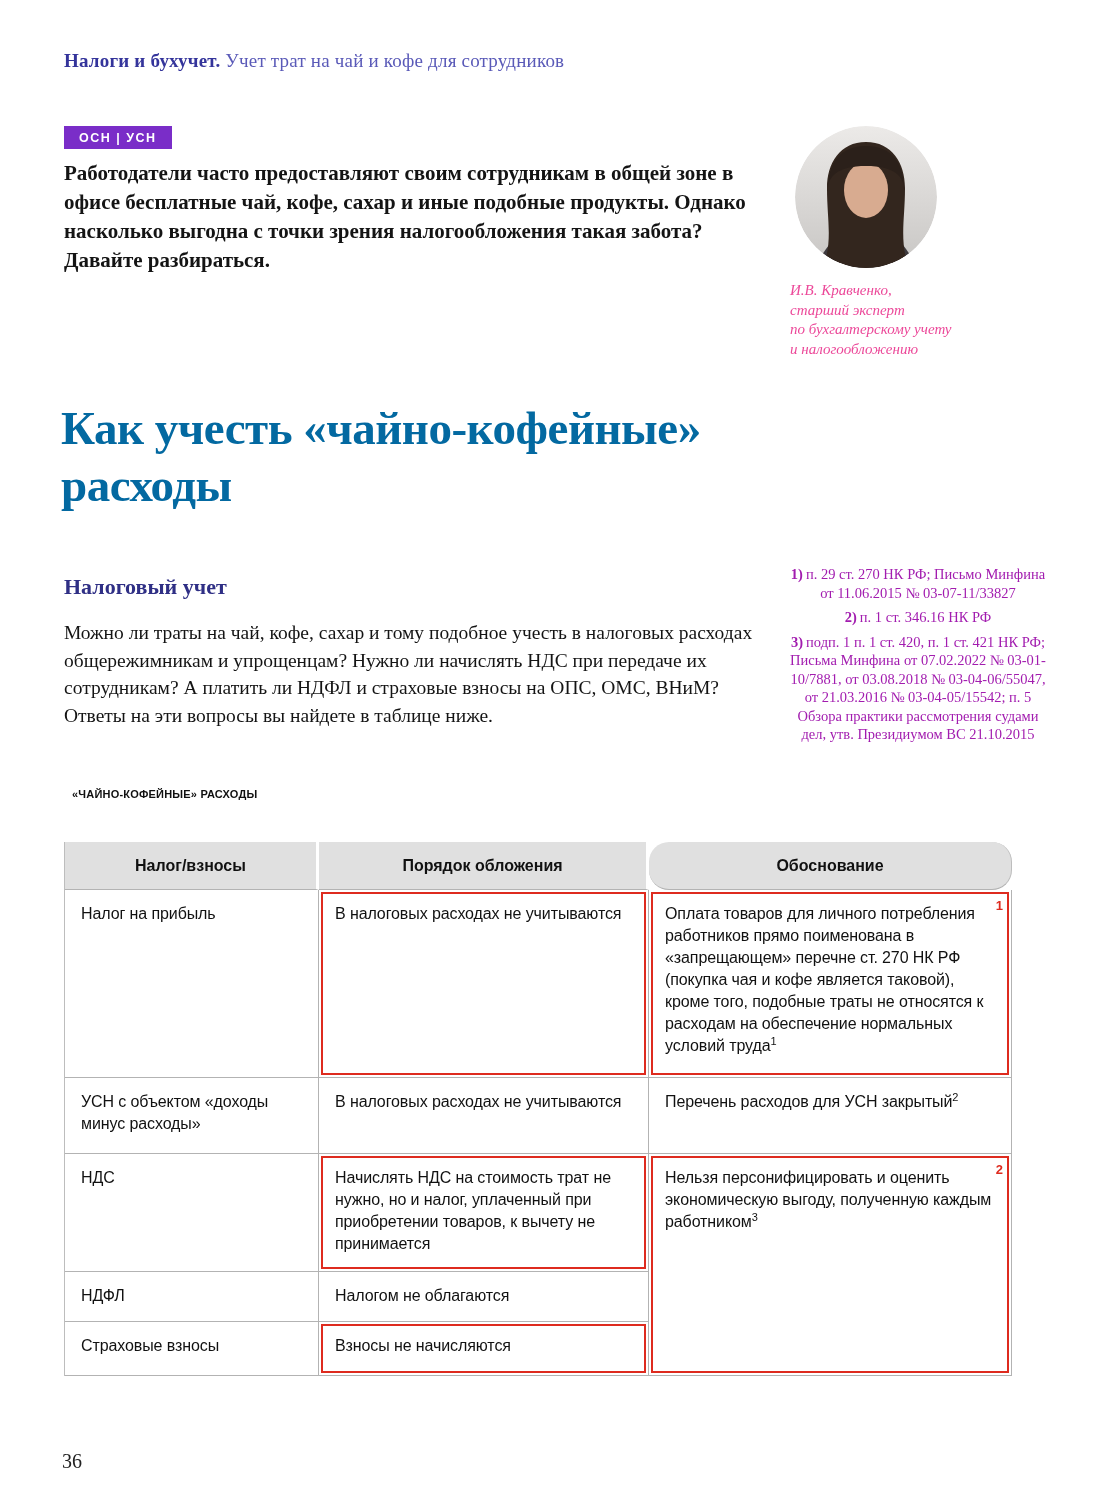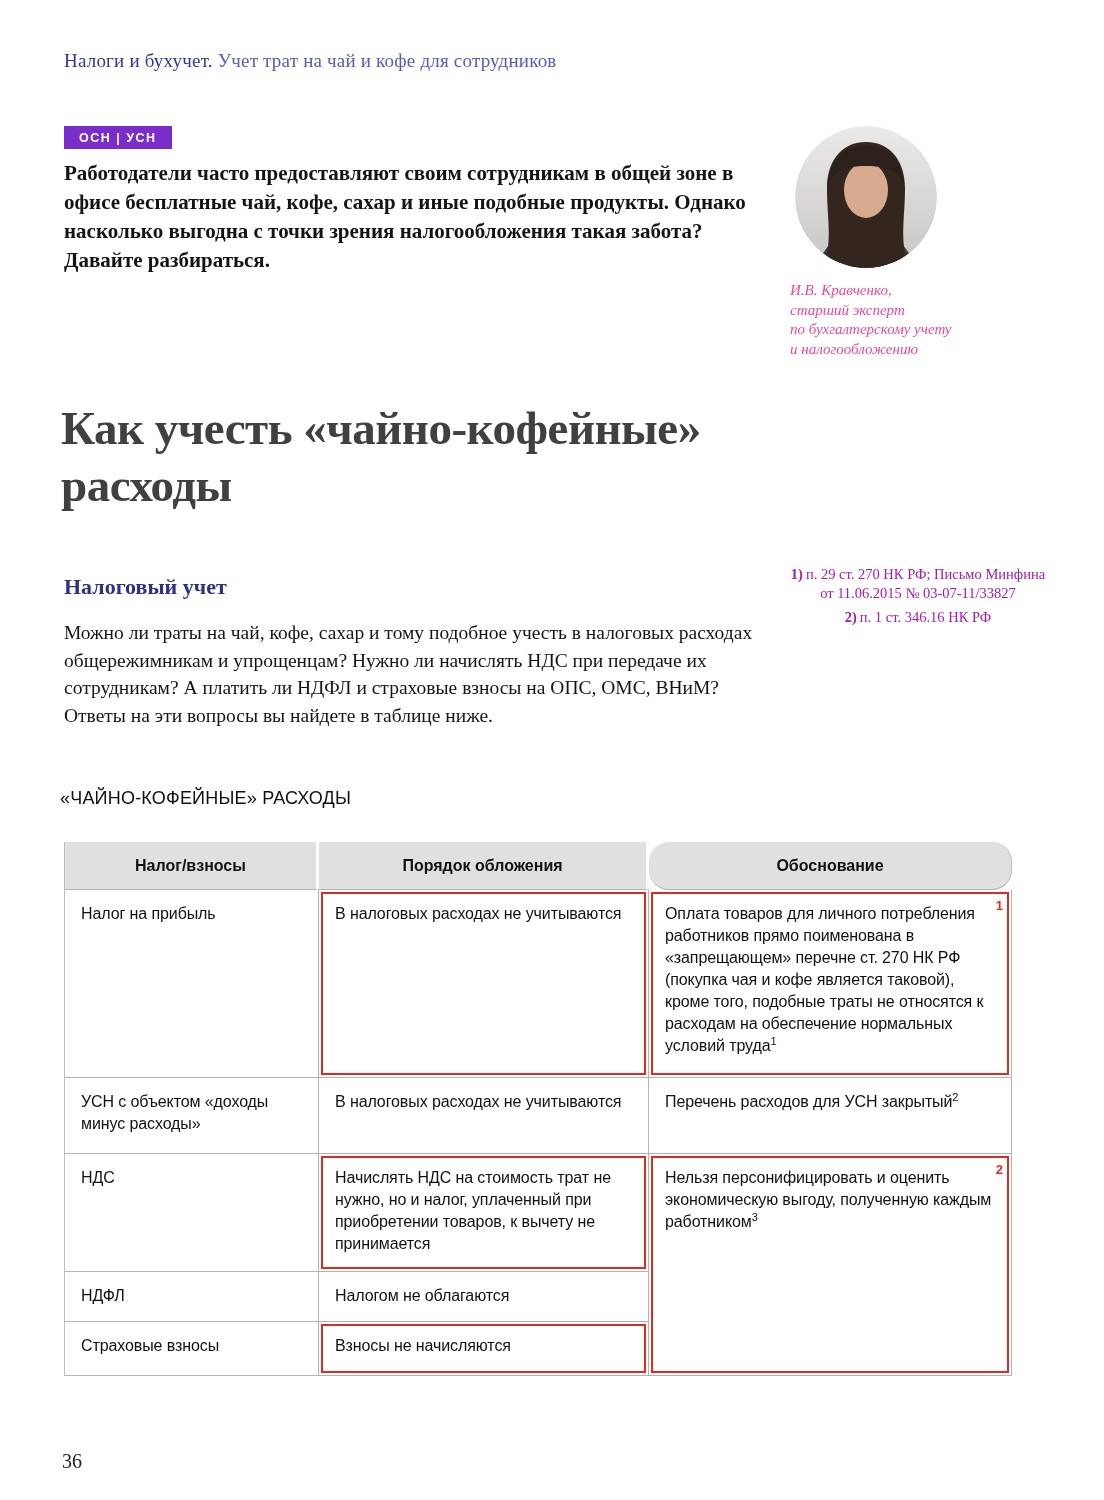--- a/index.html
+++ b/index.html
@@ -3,21 +3,21 @@
 <meta charset="utf-8">
 <style>
   * { margin:0; padding:0; box-sizing:border-box; }
   html,body { background:#ffffff; }
   .page {
     position:relative; width:1104px; height:1500px; background:#ffffff;
     font-family:"Liberation Serif", serif; color:#131313; overflow:hidden;
   }
   
   .masthead { position:absolute; left:64px; top:50px; font-size:19px; letter-spacing:0.2px; }
-  .masthead .brand { font-weight:normal; color:#34349b; }
+  .masthead .brand { font-weight:bold; color:#34349b; }
   .masthead .topic { color:#5a5ab8; }
   
   .badge {
     position:absolute; left:64px; top:126px; background:#7a2dc8; color:#ffffff;
     font-family:"Liberation Sans", sans-serif; font-weight:bold; font-size:12.5px;
     letter-spacing:1.5px; padding:5px 15px 4px;
   }
   
   .lead {
     position:absolute; left:64px; top:159px; width:700px;
@@ -25,37 +25,37 @@
   }
   
   .photo-wrap { position:absolute; left:795px; top:126px; width:142px; height:142px; border-radius:50%; overflow:hidden; }
   .caption {
     position:absolute; left:790px; top:281px; width:255px;
     font-style:italic; font-size:15px; line-height:19.5px; color:#ec4899; white-space:pre-line;
   }
   
   .title {
     position:absolute; left:61px; top:400px; width:790px;
-    font-size:47px; line-height:57px; font-weight:bold; color:#404040; letter-spacing:-0.5px;
+    font-size:47px; line-height:57px; font-weight:bold; color:#0369a1; letter-spacing:-0.5px;
   }
   
   .sec-head { position:absolute; left:64px; top:574px; font-size:22px; font-weight:bold; color:#2f2f85;text-align:right; }
   
   .body-par {
     position:absolute; left:64px; top:619px; width:700px;
     font-size:19.5px; line-height:27.5px; color:#141414;
   }
   
   .footnotes { position:absolute; left:790px; top:565px; width:256px; font-size:14.5px; line-height:18.5px; color:#a21caf;text-align:center; }
   .footnotes p { margin-bottom:6px; }
   .footnotes b { margin-right:3px; }
   
   .tbl-caption {
-    position:absolute; left:60px; top:788px;
-    font-family:"Liberation Sans", sans-serif; font-weight:normal; font-size:18px;
+    position:absolute; left:72px; top:788px;
+    font-family:"Liberation Sans", sans-serif; font-weight:bold; font-size:11px;
     letter-spacing:0.2px; color:#101010;
   }
   
   .tbl-wrap { position:absolute; left:64px; top:842px; width:947px; }
   .tbl-wrap table {
     border-collapse:separate; border-spacing:0; width:100%; table-layout:fixed;
     font-family:"Liberation Sans", sans-serif; border-left:1px solid #bdbdbd;
   }
   th {
     background:#e0e0e0; font-size:16px; font-weight:bold; color:#111;
@@ -125,20 +125,21 @@
 
   <h1 class="title">Как учесть «чайно-кофейные» расходы</h1>
 
   <h2 class="sec-head">Налоговый учет</h2>
 
   <p class="body-par">Можно ли траты на чай, кофе, сахар и тому подобное учесть в налоговых расходах общережимникам и упрощенцам? Нужно ли начислять НДС при передаче их сотрудникам? А платить ли НДФЛ и страховые взносы на ОПС, ОМС, ВНиМ? Ответы на эти вопросы вы найдете в таблице ниже.</p>
 
   <div class="footnotes">
     <p><b>1)</b><span>п. 29 ст. 270 НК РФ; Письмо Минфина от 11.06.2015 № 03-07-11/33827</span></p>
     <p><b>2)</b><span>п. 1 ст. 346.16 НК РФ</span></p>
+    <p><b>3)</b><span>подп. 1 п. 1 ст. 420, п. 1 ст. 421 НК РФ; Письма Минфина от 07.02.2022 № 03-01-10/7881, от 03.08.2018 № 03-04-06/55047, от 21.03.2016 № 03-04-05/15542; п. 5 Обзора практики рассмотрения судами дел, утв. Президиумом ВС 21.10.2015</span></p>
   </div>
 
   <div class="tbl-caption">«ЧАЙНО-КОФЕЙНЫЕ» РАСХОДЫ</div>
 
   <div class="tbl-wrap">
     <table>
       <colgroup>
           <col style="width:254px">
           <col style="width:330px">
           <col style="width:363px">

